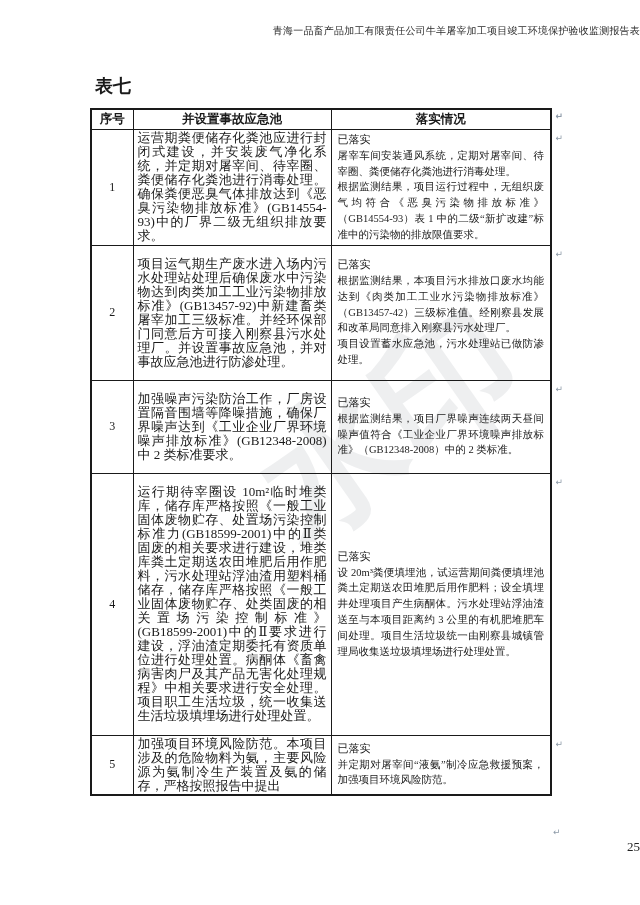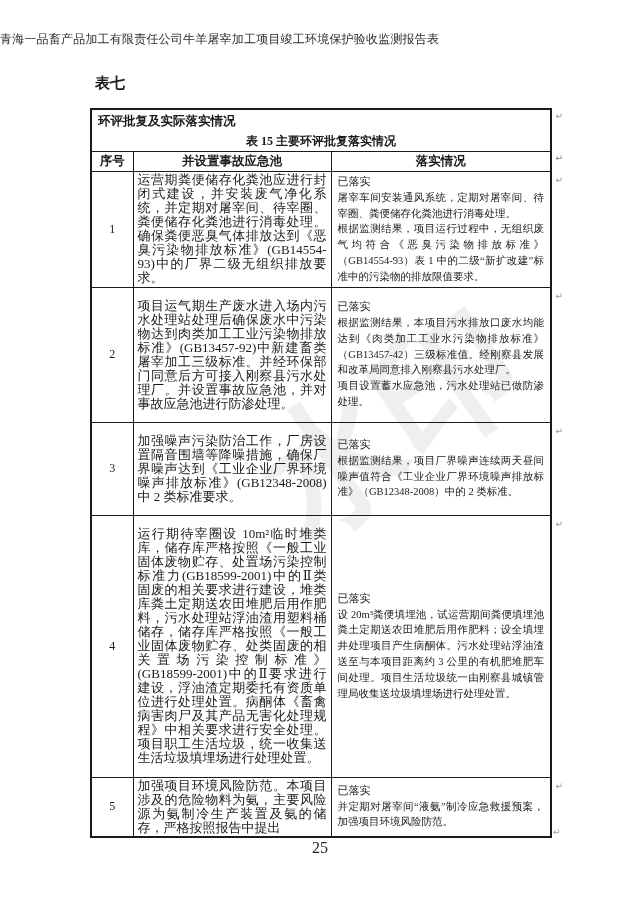--- a/index.html
+++ b/index.html
@@ -6,26 +6,26 @@
   html, body { width: 640px; height: 905px; }
   body {
     background: #ffffff;
     font-family: "Liberation Serif", "DejaVu Serif", serif;
     color: #1a1a1a;
     position: relative;
     overflow: hidden;
   }
   .page { position: absolute; inset: 0; }
   .doc-header {
-    position: absolute; top: 31px; left: 0; width: 100%;
-    text-align: left; font-size: 12px; color: #2b2b2b; letter-spacing: 0.2px;
+    position: absolute; top: 24px; left: 0; width: 100%;
+    text-align: right; font-size: 10px; color: #2b2b2b; letter-spacing: 0.2px;
   }
   .section-label {
     position: absolute; top: 74px; left: 95px;
-    font-weight: 700; font-size: 15px;
+    font-weight: 700; font-size: 18px;
   }
   .watermark {
     position: absolute; top: 330px; left: 250px;
     font-size: 140px; font-weight: 700;
     color: rgba(115, 125, 135, 0.12);
     transform: rotate(-35deg);
     z-index: 0; pointer-events: none; white-space: nowrap;
   }
   table.main {
     position: absolute; top: 108px; left: 90px; width: 460px;
@@ -57,48 +57,41 @@
     font-size: 9px; color: #8d9aa8;
     font-family: "DejaVu Sans", sans-serif;
   }
   .after-mark {
     position: absolute; left: 553px; top: 827px;
     font-size: 9px; color: #8d9aa8;
     font-family: "DejaVu Sans", sans-serif; z-index: 1;
   }
   .page-num {
     position: absolute; top: 839px; left: 0; width: 100%;
-    text-align: center; font-size: 16px; color: #222;
+    text-align: right; font-size: 13px; color: #222;
   }
 </style>
 </head>
 <body>
 
 <div class="page">
 
   <div class="doc-header">青海一品畜产品加工有限责任公司牛羊屠宰加工项目竣工环境保护验收监测报告表</div>
 
   <div class="section-label">表七</div>
 
   <div class="watermark">水印</div>
 
   <table class="main">
     <colgroup>
         <col class="c1">
         <col class="c2">
         <col class="c3">
       </colgroup>
     <tbody>
-      <tr>
-        <td colspan="3" class="title-cell rel">
-          <div class="t-title">环评批复及实际落实情况</div>
-          <div class="t-subtitle">表 15  主要环评批复落实情况</div>
-          <span class="ret">↵</span>
-        </td>
-      </tr>
       <tr class="head-row">
         <th>序号</th>
         <th>并设置事故应急池</th>
         <th class="rel">
           <span>落实情况</span>
           <span class="ret">↵</span>
         </th>
       </tr>
 
       <tr class="r1">

